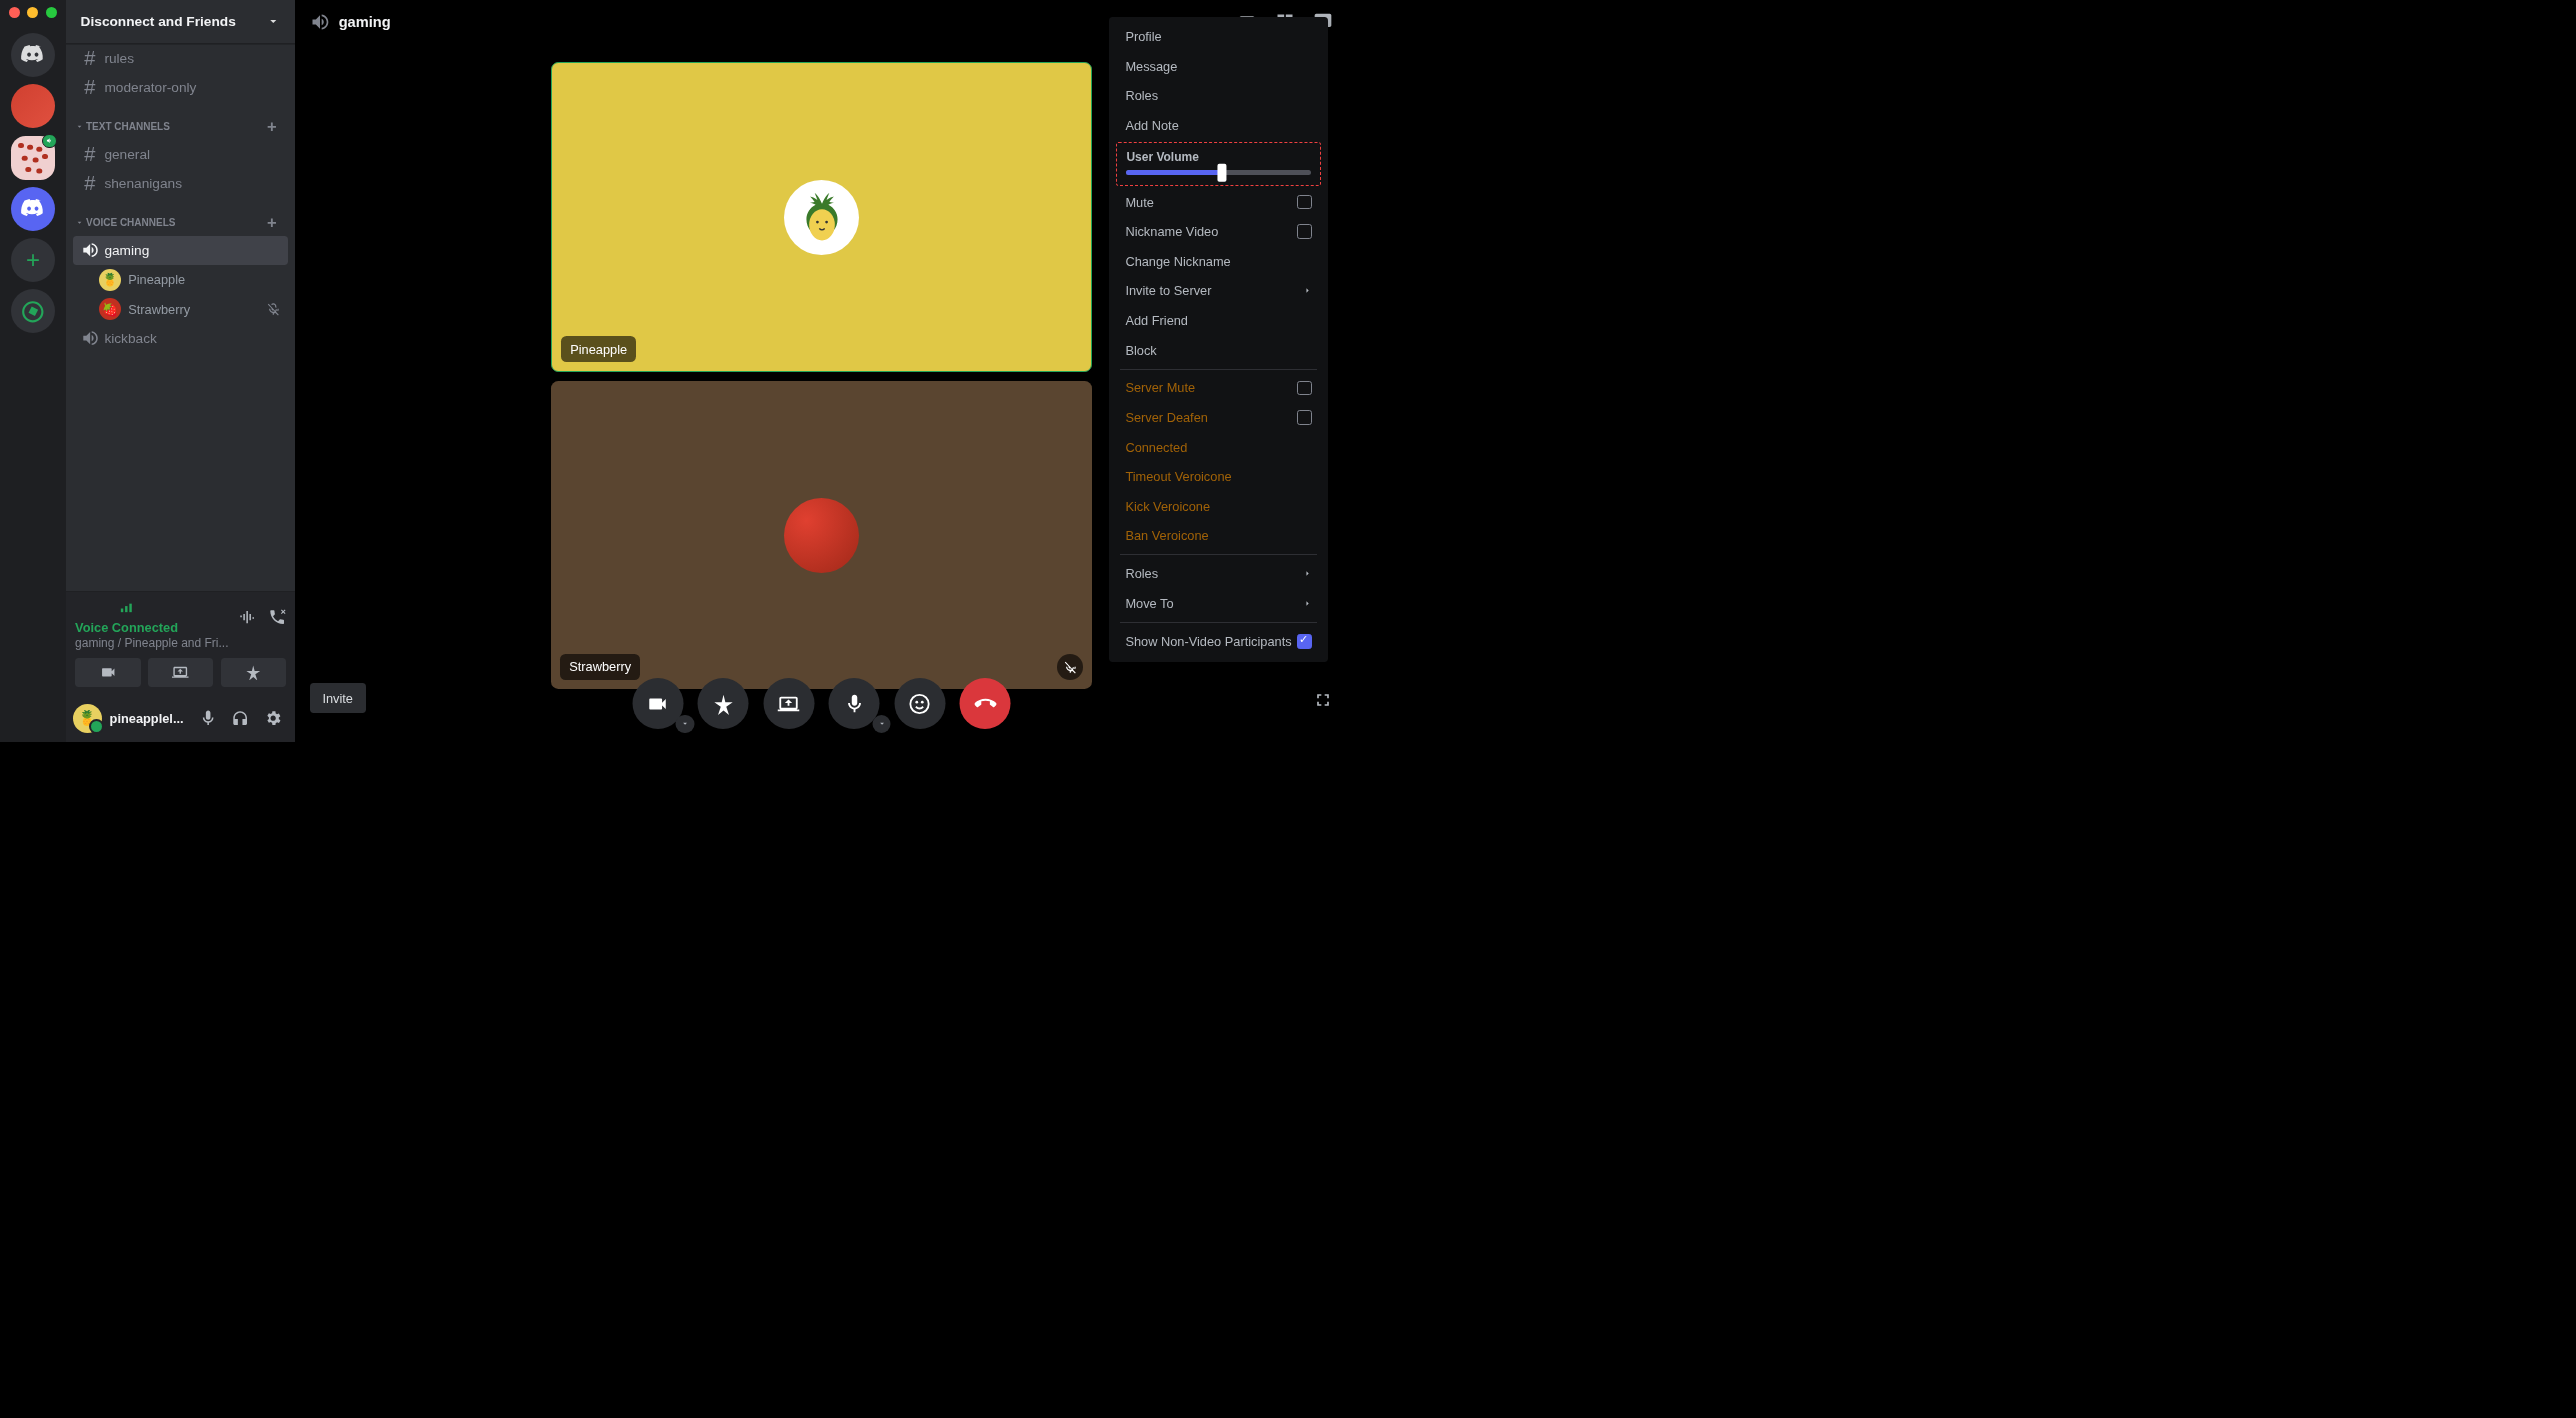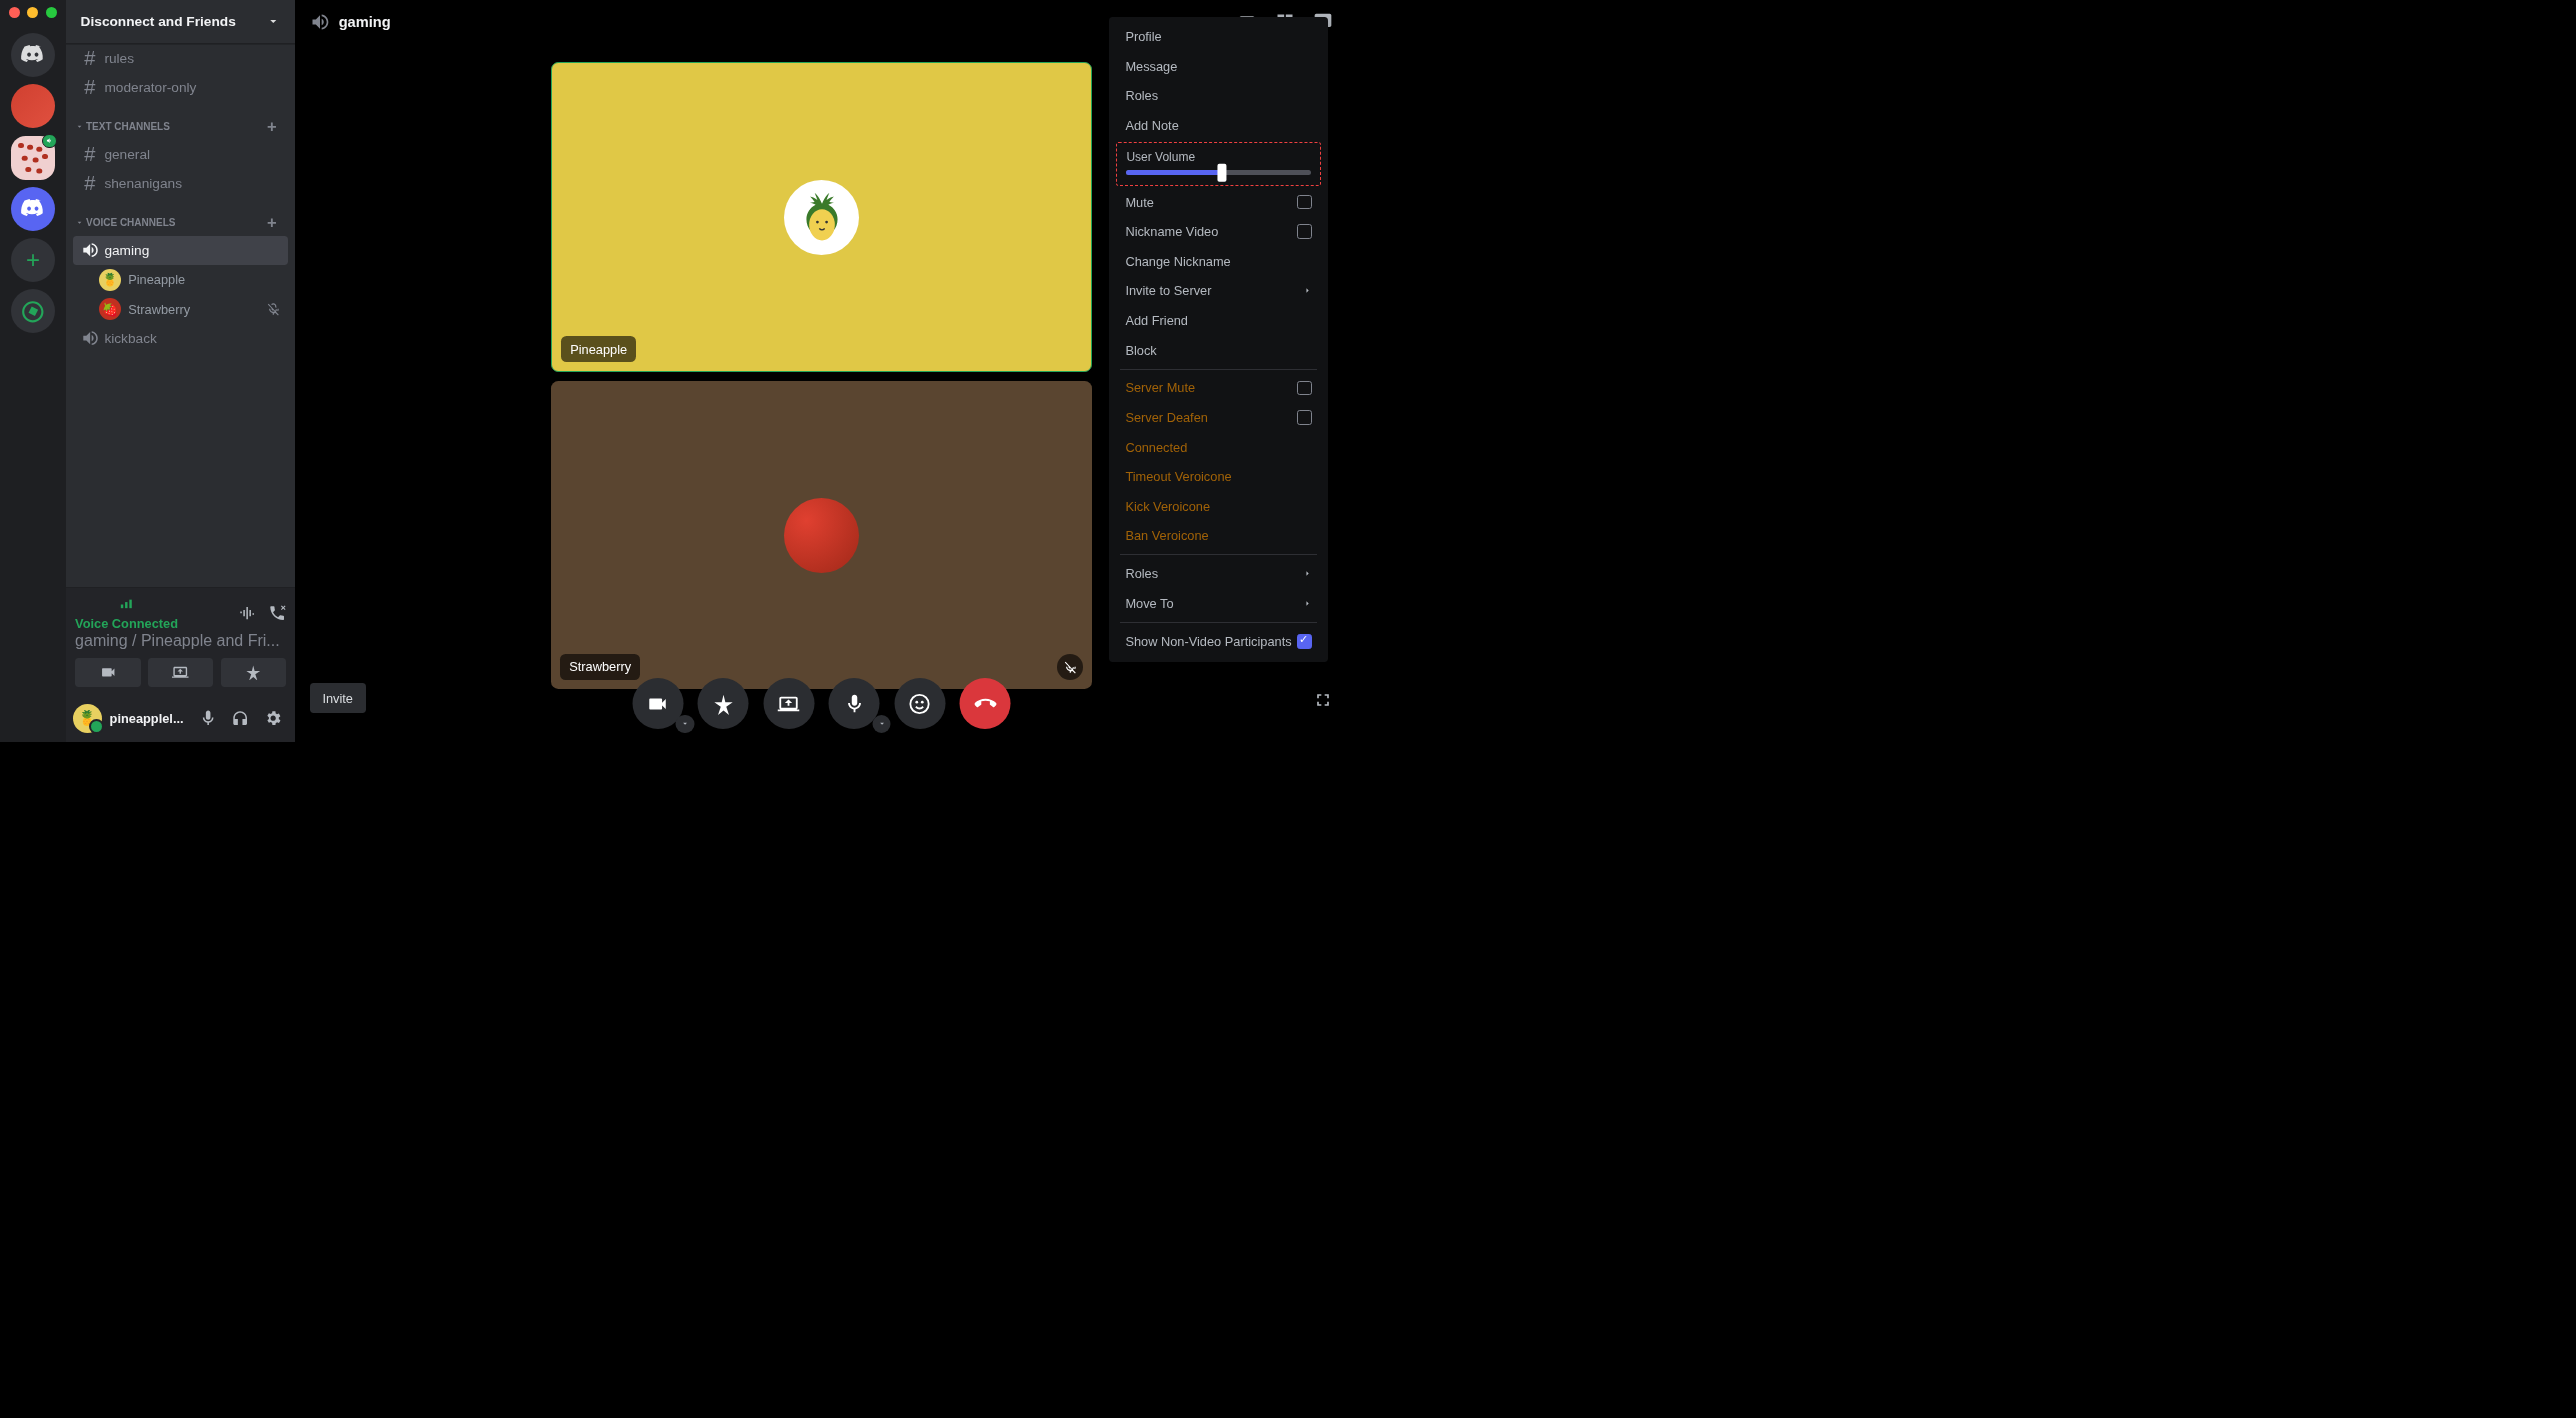--- a/index.html
+++ b/index.html
@@ -47,21 +47,21 @@
 .voice-avatar { width:22px; height:22px; border-radius:50%; background:#e8d060; display:flex; align-items:center; justify-content:center; font-size:12.8px; }
 .voice-avatar.strawberry { background:#c03020; }
 .voice-user-right { margin-left:auto; display:flex; gap:3.7px; }
 .voice-user-right svg { width:14.6px; height:14.6px; fill:#80848e; }
 
 
 .voice-panel { background:#232428; padding:7.3px 9.1px; border-top:0.9px solid #1f2023; }
 .voice-status { display:flex; align-items:center; justify-content:space-between; margin-bottom:1.8px; }
 .voice-status-left { display:flex; align-items:center; gap:5.5px;flex-direction:column; }
 .voice-connected-text { color:#23a559; font-size:12.8px; font-weight:600; }
-.voice-sub { color:#80848e; font-size:16px; }
+.voice-sub { color:#80848e; font-size:12px; }
 .voice-status-right { display:flex; gap:11px; }
 .voice-status-right svg { width:18.3px; height:18.3px; fill:#b5bac1; cursor:pointer; }
 .voice-buttons { display:flex; gap:7.3px; margin-top:7.3px; }
 .voice-btn { flex:1; height:29px; background:#313338; border-radius:3.7px; display:flex; align-items:center; justify-content:center; cursor:pointer; }
 .voice-btn svg { width:16.5px; height:16.5px; fill:#b5bac1; }
 
 
 .user-panel { height:48px; background:#232428; display:flex; align-items:center; padding:0 7.3px; gap:7.3px; }
 .user-avatar { width:29px; height:29px; border-radius:50%; background:#e8d060; position:relative; display:flex; align-items:center; justify-content:center; }
 .user-avatar::after { content:""; position:absolute; bottom:-1.8px; right:-1.8px; width:11px; height:11px; background:#23a559; border-radius:50%; border:2.7px solid #232428; }
@@ -106,21 +106,21 @@
 .menu-divider { height:0.9px; background:#2e2f34; margin:3.7px 3.7px; }
 .menu-label { padding:7.3px 9.1px 1.8px; font-size:12px; color:#b5bac1; }
 .menu-slider-wrap { padding:3.7px 9.1px 9.1px; }
 .menu-slider { width:100%; height:5.5px; background:#4e5058; border-radius:2.7px; position:relative; }
 .menu-slider-fill { position:absolute; left:0; top:0; height:100%; background:#5865f2; border-radius:2.7px; width:52%; }
 .menu-slider-thumb { position:absolute; top:50%; transform:translate(-50%,-50%); width:9.1px; height:18.3px; background:#fff; border-radius:1.8px; left:52%; }
 .menu-checkbox { width:14.6px; height:14.6px; border:1.4px solid #80848e; border-radius:2.7px; }
 .menu-checkbox.checked { background:#5865f2; border-color:#5865f2; position:relative; }
 .menu-checkbox.checked::after { content:"✓"; position:absolute; color:#fff; font-size:11px; top:-1.8px; left:0.9px; }
 .menu-submenu-arrow svg { width:9.1px; height:9.1px; fill:#b5bac1; }
-.volume-highlight { border:1.4px dashed #f04040; border-radius:2.7px; margin:1.8px 0; }
+.volume-highlight { border:1.4px dashed #f04040; border-radius:2.7px; margin:1.8px 0;font-weight:bold; }
 
 
 .pineapple-svg { width:46px; height:55px; }
 .straw-img { width:75px; height:75px; background: radial-gradient(circle at 30% 30%, #e04030, #a02818); border-radius:50%; }
 
 svg.signal { width:14.6px; height:14.6px; }
 </style>
 </head>
 <body>
 

